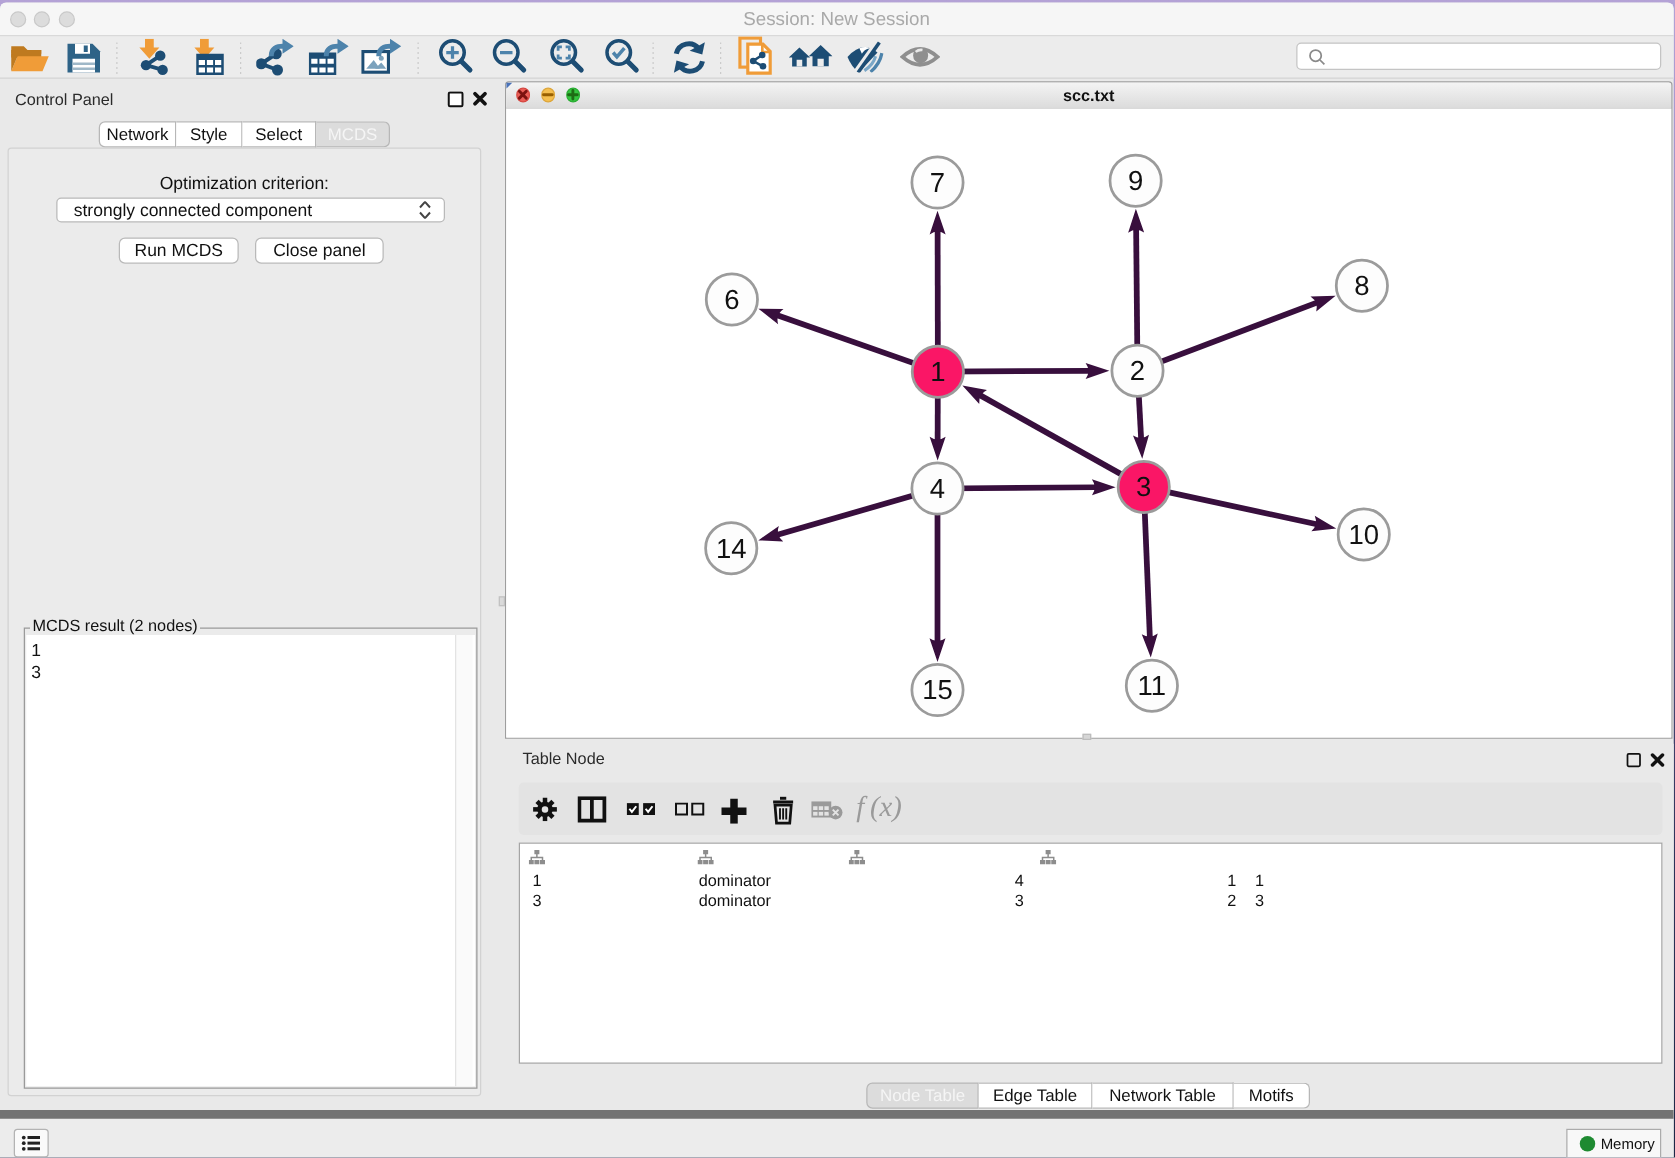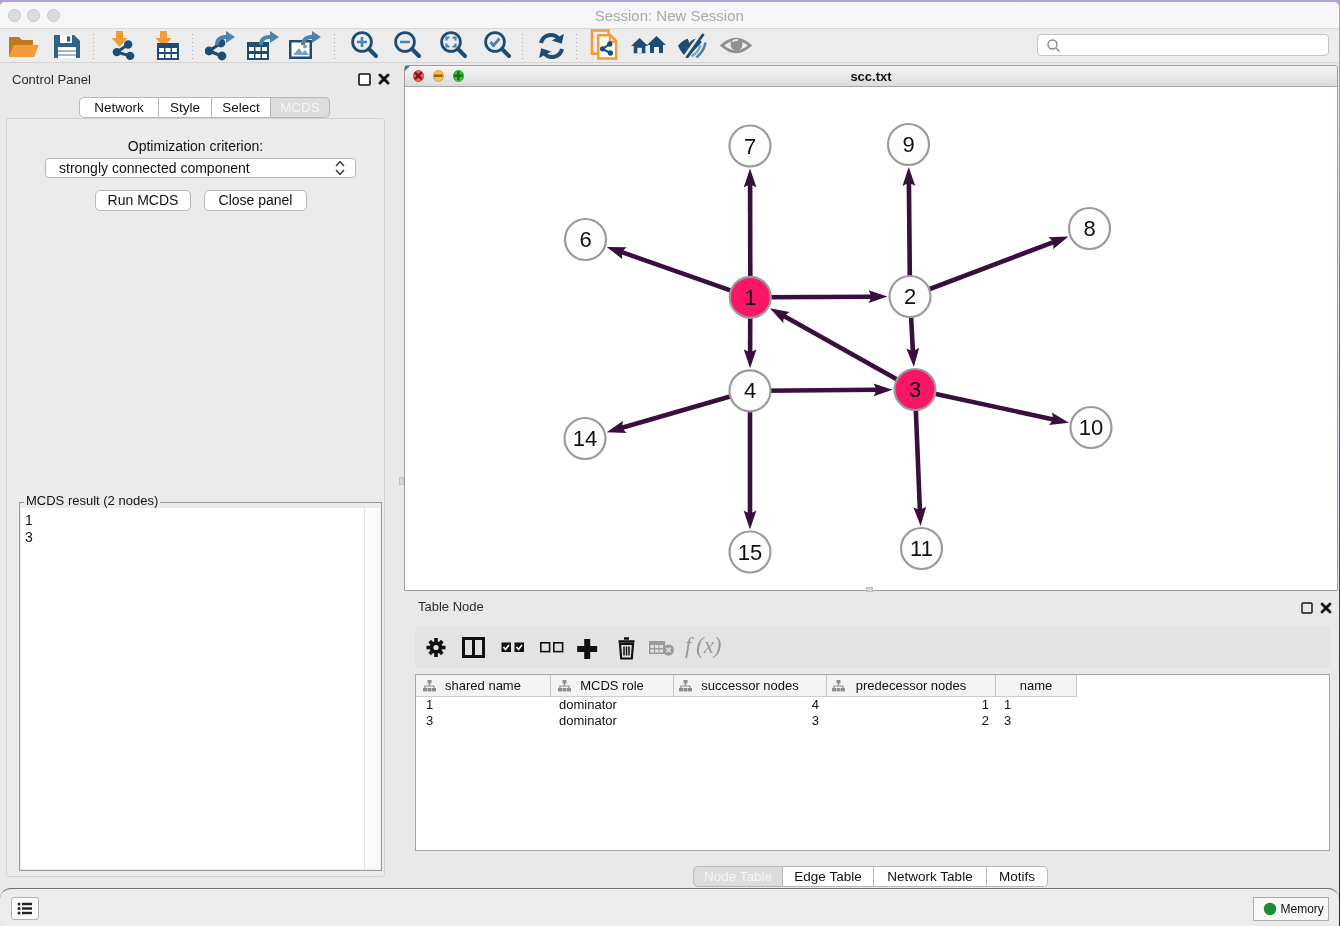--- a/index.html
+++ b/index.html
@@ -59,21 +59,21 @@
   #ttable { position:absolute; left:11px; top:79px; width:915px; height:177px; background:#fff; border:1px solid #a5a5a5; }
   #thead { position:absolute; left:0; top:0; width:661px; height:22px; background:#f3f3f3;
            border-bottom:1px solid #cccccc; }
   .hcell { position:absolute; top:0; height:22px; border-right:1px solid #c6c6c6;
            font-size:13px; color:#111; text-align:center; line-height:22px; }
   .trow { position:absolute; font-size:13px; color:#111; height:16px; line-height:16px; }
   
   #btabs { position:absolute; left:289px; top:271px; display:flex; }
   
   #statusbar { position:absolute; left:0; top:886px; width:100%; height:38px;
-               background:#ececec; border-top:1px solid #737373;border-radius:11px; }
+               background:#ececec; border-top:7px solid #737373; }
   #listbtn { position:absolute; left:11px; top:8px; width:28px; height:23px; background:#fafafa;
              border:1px solid #b3b3b3; border-radius:3px; }
   #membtn { position:absolute; right:10px; top:8px; width:76px; height:24px; background:#f8f8f8;
             border:1px solid #ababab; font-size:12px; color:#111; }
 </style>
 </head>
 <body>
 <div id="mainwin">
   <div id="titlebar">
     <div class="tl" style="left:8px"></div>
@@ -231,21 +231,21 @@
     </div>
   </div>
 
   <div id="cpanel">
     <div id="cphead">Control Panel</div>
     <svg width="34" height="14" style="position:absolute;left:357px;top:9px">
       <rect x="2" y="1" width="11" height="11" fill="#fff" stroke="#111" stroke-width="1.6" rx="1"></rect>
       <path d="M23 2 L31 10 M31 2 L23 10" stroke="#111" stroke-width="3" stroke-linecap="round"></path>
     </svg>
     <div class="tabrow" style="left:79px;top:33px">
-      <div class="tab first" style="width:80px">Network</div>
+      <div class="tab first" style="width:62px">Network</div>
       <div class="tab" style="width:53px">Style</div>
       <div class="tab" style="width:59px">Select</div>
       <div class="tab sel last" style="width:59px">MCDS</div>
     </div>
     <div id="cpcontent">
       <div id="dropdown">strongly connected component
         <svg width="10" height="14" style="position:absolute;right:10px;top:2px">
           <path d="M1 5 L5 0.5 L9 5" fill="none" stroke="#444" stroke-width="1.6"></path>
           <path d="M1 9 L5 13.5 L9 9" fill="none" stroke="#444" stroke-width="1.6"></path>
         </svg>
@@ -398,27 +398,20 @@
 <rect x="1.5" y="8.5" width="3.5" height="3"></rect>
             <rect x="6" y="8.5" width="3.5" height="3"></rect>
             <rect x="10.5" y="8.5" width="3.5" height="3"></rect>
           </g>
 <circle cx="19.5" cy="9" r="5.5" fill="#9a9a9a"></circle>
           <path d="M17.2 6.7 l4.6 4.6 M21.8 6.7 l-4.6 4.6" stroke="#e3e3e3" stroke-width="1.6"></path>
         </svg>
 <div class="abs" style="left:270px;top:7px;font-family:'Liberation Serif',serif;font-style:italic;font-size:23px;color:#9a9a9a">f (x)</div>
       </div>
     <div id="ttable">
-      <div id="thead">
-        <div class="hcell" style="left:0;width:135px">shared name</div>
-        <div class="hcell" style="left:135px;width:123px">MCDS role</div>
-        <div class="hcell" style="left:258px;width:153px">successor nodes</div>
-        <div class="hcell" style="left:411px;width:169px">predecessor nodes</div>
-        <div class="hcell" style="left:580px;width:81px">name</div>
-      </div>
       <svg class="abs" style="left:7px;top:5px" width="13" height="12" viewBox="0 0 13 12">
 <rect x="4.5" y="0" width="4" height="3.4" fill="#8d8d8d"></rect>
 <path d="M6.5 3 v3 M2 8 v-2 h9 v2" stroke="#8d8d8d" stroke-width="1.2" fill="none"></path>
 <rect x="0" y="8" width="4" height="3.4" fill="#8d8d8d"></rect>
           <rect x="4.5" y="8" width="4" height="3.4" fill="#8d8d8d"></rect>
           <rect x="9" y="8" width="4" height="3.4" fill="#8d8d8d"></rect>
 </svg>
         <svg class="abs" style="left:142px;top:5px" width="13" height="12" viewBox="0 0 13 12">
 <rect x="4.5" y="0" width="4" height="3.4" fill="#8d8d8d"></rect>
 <path d="M6.5 3 v3 M2 8 v-2 h9 v2" stroke="#8d8d8d" stroke-width="1.2" fill="none"></path>

